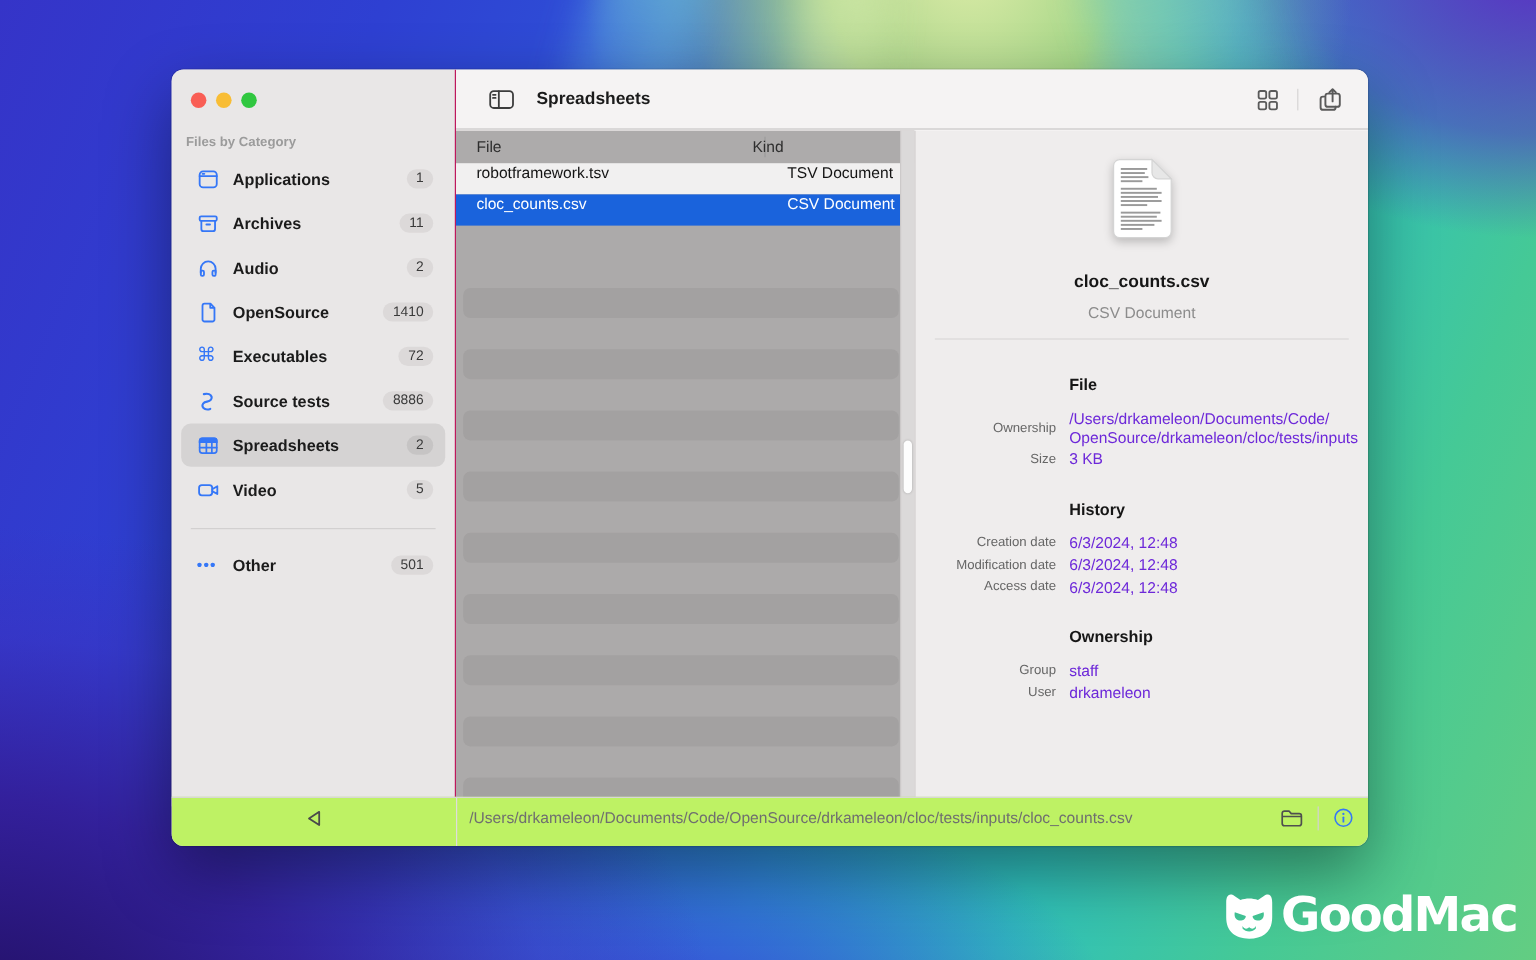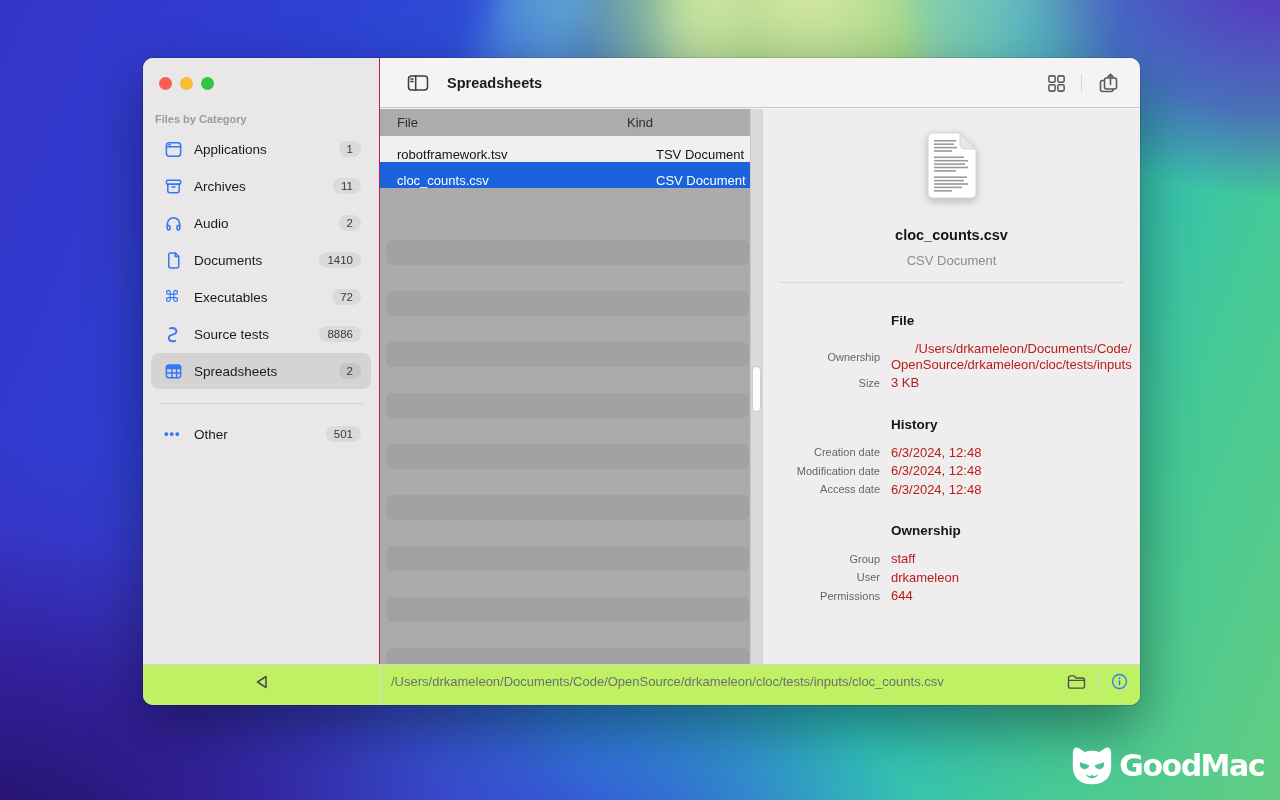--- a/index.html
+++ b/index.html
@@ -32,41 +32,41 @@
 
   
   .sidebar { position:absolute; left:0; top:0; bottom:33px; width:237px; background:#e9e7e7; border-right:1px solid #be185d; }
   .traffic { display:flex; gap:8px; padding:19px 0 0 16px; }
   .tl { width:13px; height:13px; border-radius:50%; }
   .tl.red{background:#f95e55;} .tl.yellow{background:#f8bd35;} .tl.green{background:#30c740;}
   .sb-header { margin:23px 0 6px 12px; font-size:11px; font-weight:700; color:#9b9b9b; }
   .sb-item { display:flex; align-items:center; height:36px; margin:1px 8px 0 8px; padding:0 10px 0 13px; border-radius:8px; }
   .sb-item.selected { background:#d5d3d3; }
   .sb-ic { width:22px; height:20px; display:flex; align-items:center; justify-content:flex-start; color:#3577f7; flex:0 0 22px; margin-right:8px; font-size:16px; line-height:20px; }
-  .sb-label { flex:1; font-size:13.5px; color:#1b1b1b; }
+  .sb-label { flex:1; font-size:13.5px; color:#1b1b1b;font-weight:bold; }
   .sb-badge { background:#dcd9d9; color:#3a3a3a; font-size:11.5px; padding:2px 8px; border-radius:10px; min-width:22px; text-align:center; }
   .sb-item.selected .sb-badge { background:#c6c4c4; }
   .sb-divider { height:1px; background:#d2d0d0; margin:14px 16px 12px 16px; }
   .dots3 { letter-spacing:1px; font-size:13px; font-weight:bold; color:#3577f7; }
 
   
   .main { position:absolute; left:237px; right:0; top:0; bottom:33px; }
   .titlebar { position:absolute; left:0; right:0; top:0; height:50px; background:#f5f3f3; border-bottom:1px solid #c9c7c7; display:flex; align-items:center; }
   .tb-toggle { margin-left:27px; display:flex; align-items:center; }
   .tb-title { margin-left:18px; font-size:14.5px; font-weight:700; color:#1b1b1b; }
   .tb-right { position:absolute; right:20px; top:0; height:50px; display:flex; align-items:center; gap:14px; }
   .tb-sep { width:1px; height:18px; background:#d6d4d4; }
 
   
   .list { position:absolute; left:0; top:51px; bottom:0; width:382px; background:#acaaaa; }
   .list-header { position:relative; height:27px; background:#adabab; display:flex; align-items:center; }
   .col-file { padding-left:17px; font-size:13px; color:#2e2e2e; }
   .col-kind { position:absolute; left:247px; font-size:13px; color:#2e2e2e; }
   .col-sep { position:absolute; left:257px; top:5px; bottom:5px; width:1px; background:#9c9a9a; }
-  .row { position:relative; height:26px; display:flex; align-items:flex-end; width:370px; }
+  .row { position:relative; height:26px; display:flex; align-items:flex-start; width:370px; }
   .row .cell-file { padding-left:17px; font-size:13px; color:#141414; white-space:nowrap; }
   .row .cell-kind { position:absolute; left:276px; font-size:13px; color:#141414; white-space:nowrap; }
   .row.plain { background:#f1f0f0; }
   .row.selected { background:#1a63dc; }
   .row.selected .cell-file, .row.selected .cell-kind { color:#ffffff; }
   .ph-area { position:absolute; left:0; right:12px; top:105px; bottom:0; overflow:hidden; }
   .ph { height:25.5px; }
   .ph:nth-child(even) { background:#a3a1a1; border-radius:6px; margin:0 1px 0 6px; }
   .scroll-track { position:absolute; right:0; top:0; bottom:0; width:12px; background:#dbd9d9; border-left:1px solid #ccc9c9; }
   .scroll-thumb { position:absolute; left:2px; top:258px; width:7px; height:44px; border-radius:3.5px; background:#fdfdfd; box-shadow:0 0 2px rgba(0,0,0,0.25); }
@@ -76,33 +76,33 @@
   .doc-icon-wrap { display:flex; justify-content:center; margin-top:21px; }
   .doc-icon { filter:drop-shadow(0 3px 4px rgba(0,0,0,0.22)); }
   .dt-name { margin-top:25px; text-align:center; font-size:14.5px; font-weight:700; color:#161616; }
   .dt-kind { margin-top:10px; text-align:center; font-size:13px; color:#8c8c8c; }
   .dt-divider { height:1px; background:#dad8d8; margin:14px 16px 0 16px; }
   .sections { padding:0 16px; }
   .sec-heading { margin:26px 0 13px 112px; font-size:13.5px; font-weight:700; color:#161616; }
   .sec-heading.first { margin-top:30px; }
   .dt-row { display:flex; align-items:center; margin-bottom:3px; }
   .dt-label { width:101px; text-align:right; font-size:11px; color:#666666; flex:0 0 101px; }
-  .dt-value { margin-left:11px; font-size:13px; color:#b91c1c; white-space:pre-line; line-height:15.5px;text-align:right; }
+  .dt-value { margin-left:11px; font-size:13px; color:#6d28d9; white-space:pre-line; line-height:15.5px; }
 
   
   .bottombar { position:absolute; left:0; right:0; bottom:0; height:41px; background:#bef264; border-top:1px solid #d8d6d6; }
   .bb-back { position:absolute; left:105px; top:6px; width:26px; height:22px; display:flex; align-items:center; justify-content:center; }
   .bb-sep-side { position:absolute; left:237px; top:0; bottom:0; width:1px; background:#dedcdc; }
   .bb-path { position:absolute; left:248px; top:0; height:33px; display:flex; align-items:center; font-size:13px; color:#6f6f6f; white-space:nowrap; max-width:660px; overflow:hidden; }
   .bb-right { position:absolute; right:12px; top:0; height:33px; display:flex; align-items:center; gap:12px; }
   .bb-vsep { width:1px; height:20px; background:#d3d1d1; }
 
   
   .watermark { position:absolute; z-index:3; right:16px; bottom:14px; display:flex; align-items:center; gap:4px; color:#ffffff; }
-  .wm-text { font-family:"DejaVu Sans", sans-serif; font-size:30px; font-weight:bold; letter-spacing:-1.5px; }
+  .wm-text { font-family:"DejaVu Sans", sans-serif; font-size:40px; font-weight:bold; letter-spacing:-1.5px; }
 </style>
 </head>
 <body>
 
 <div class="streak s1"></div>
 <div class="streak s3"></div>
 <div class="streak s2"></div>
 
 <div class="window">
 
@@ -150,21 +150,21 @@
       <span class="sb-badge">2</span>
     </div>
 
     <div class="sb-item">
       <span class="sb-ic">
         <svg width="19" height="19" viewBox="0 0 20 20" fill="none" stroke="#3577f7" stroke-width="1.6" stroke-linecap="round" stroke-linejoin="round">
             <path d="M5 4 a1.8 1.8 0 0 1 1.8 -1.8 H12 l3.5 3.6 V16 a1.8 1.8 0 0 1 -1.8 1.8 H6.8 A1.8 1.8 0 0 1 5 16 Z"></path>
             <path d="M11.8 2.4 v3.4 h3.5"></path>
           </svg>
       </span>
-      <span class="sb-label">Documents</span>
+      <span class="sb-label">OpenSource</span>
       <span class="sb-badge">1410</span>
     </div>
 
     <div class="sb-item">
       <span class="sb-ic">⌘</span>
       <span class="sb-label">Executables</span>
       <span class="sb-badge">72</span>
     </div>
 
 
@@ -185,20 +185,30 @@
             <rect x="2.5" y="3.5" width="15" height="13" rx="2.3"></rect>
             <line x1="2.5" y1="11.6" x2="17.5" y2="11.6"></line>
             <line x1="8.4" y1="6.8" x2="8.4" y2="16.5"></line>
             <line x1="13.2" y1="6.8" x2="13.2" y2="16.5"></line>
           </svg>
       </span>
       <span class="sb-label">Spreadsheets</span>
       <span class="sb-badge">2</span>
     </div>
 
+    <div class="sb-item">
+      <span class="sb-ic">
+        <svg width="19" height="19" viewBox="0 0 20 20" fill="none" stroke="#3577f7" stroke-width="1.6" stroke-linecap="round" stroke-linejoin="round">
+            <rect x="2" y="5.5" width="11.5" height="9" rx="2.4"></rect>
+            <path d="M13.5 9.2 l4.5 -2.6 v6.8 l-4.5 -2.6"></path>
+          </svg>
+      </span>
+      <span class="sb-label">Video</span>
+      <span class="sb-badge">5</span>
+    </div>
 
     <div class="sb-divider"></div>
 
     <div class="sb-item">
       <span class="sb-ic dots3">•••</span>
       <span class="sb-label">Other</span>
       <span class="sb-badge">501</span>
     </div>
   </div>
 
@@ -328,24 +338,20 @@
 
         <div class="sec-heading">Ownership</div>
         <div class="dt-row">
           <span class="dt-label">Group</span>
           <span class="dt-value">staff</span>
         </div>
         <div class="dt-row">
           <span class="dt-label">User</span>
           <span class="dt-value">drkameleon</span>
         </div>
-        <div class="dt-row">
-          <span class="dt-label">Permissions</span>
-          <span class="dt-value">644</span>
-        </div>
       </div>
     </div>
   </div>
 
   <div class="bottombar">
     <span class="bb-back">
       <svg width="16" height="18" viewBox="0 0 16 18" fill="none" stroke="#4a4a4a" stroke-width="1.5" stroke-linejoin="round">
           <path d="M13 3.5 L4.5 9 L13 14.5 Z"></path>
         </svg>
     </span>

